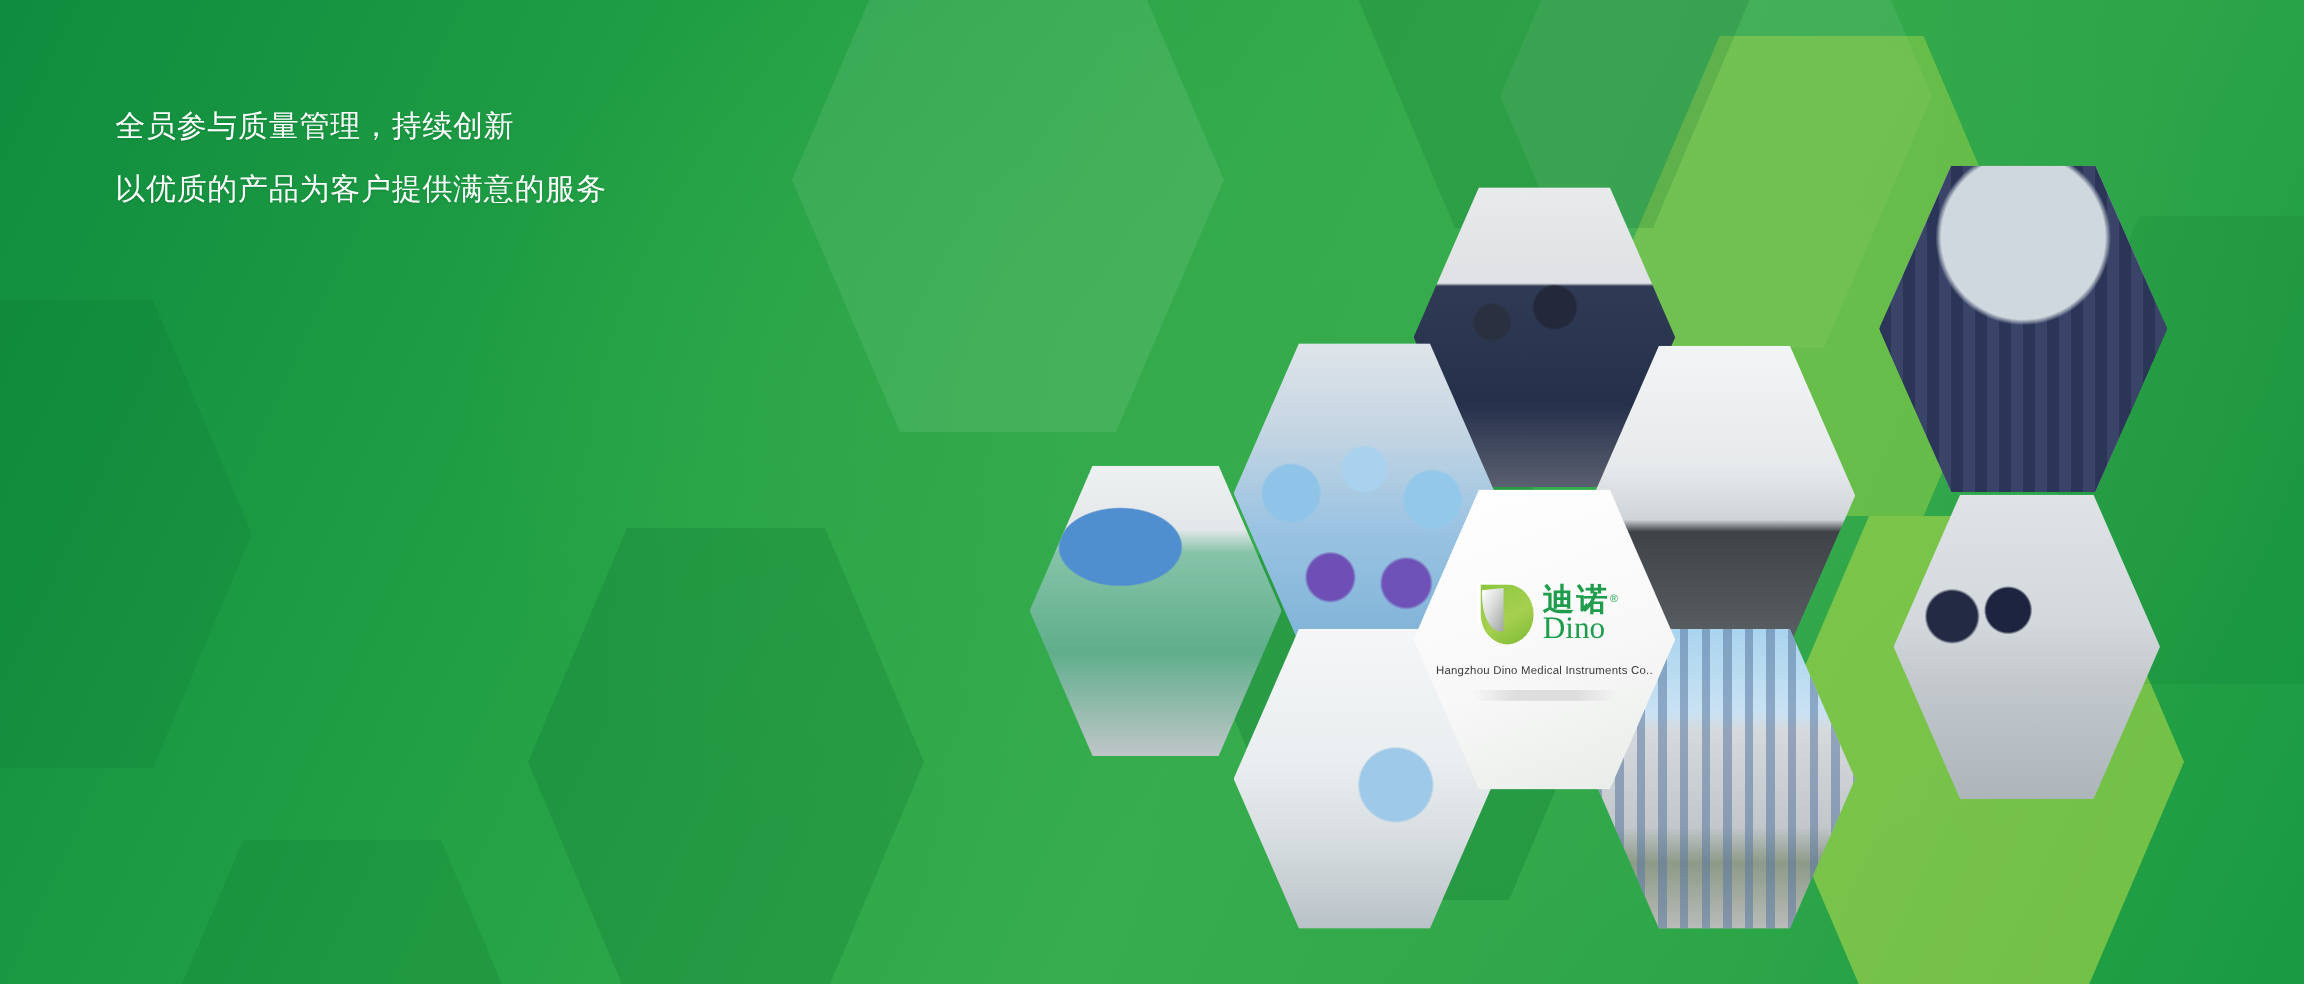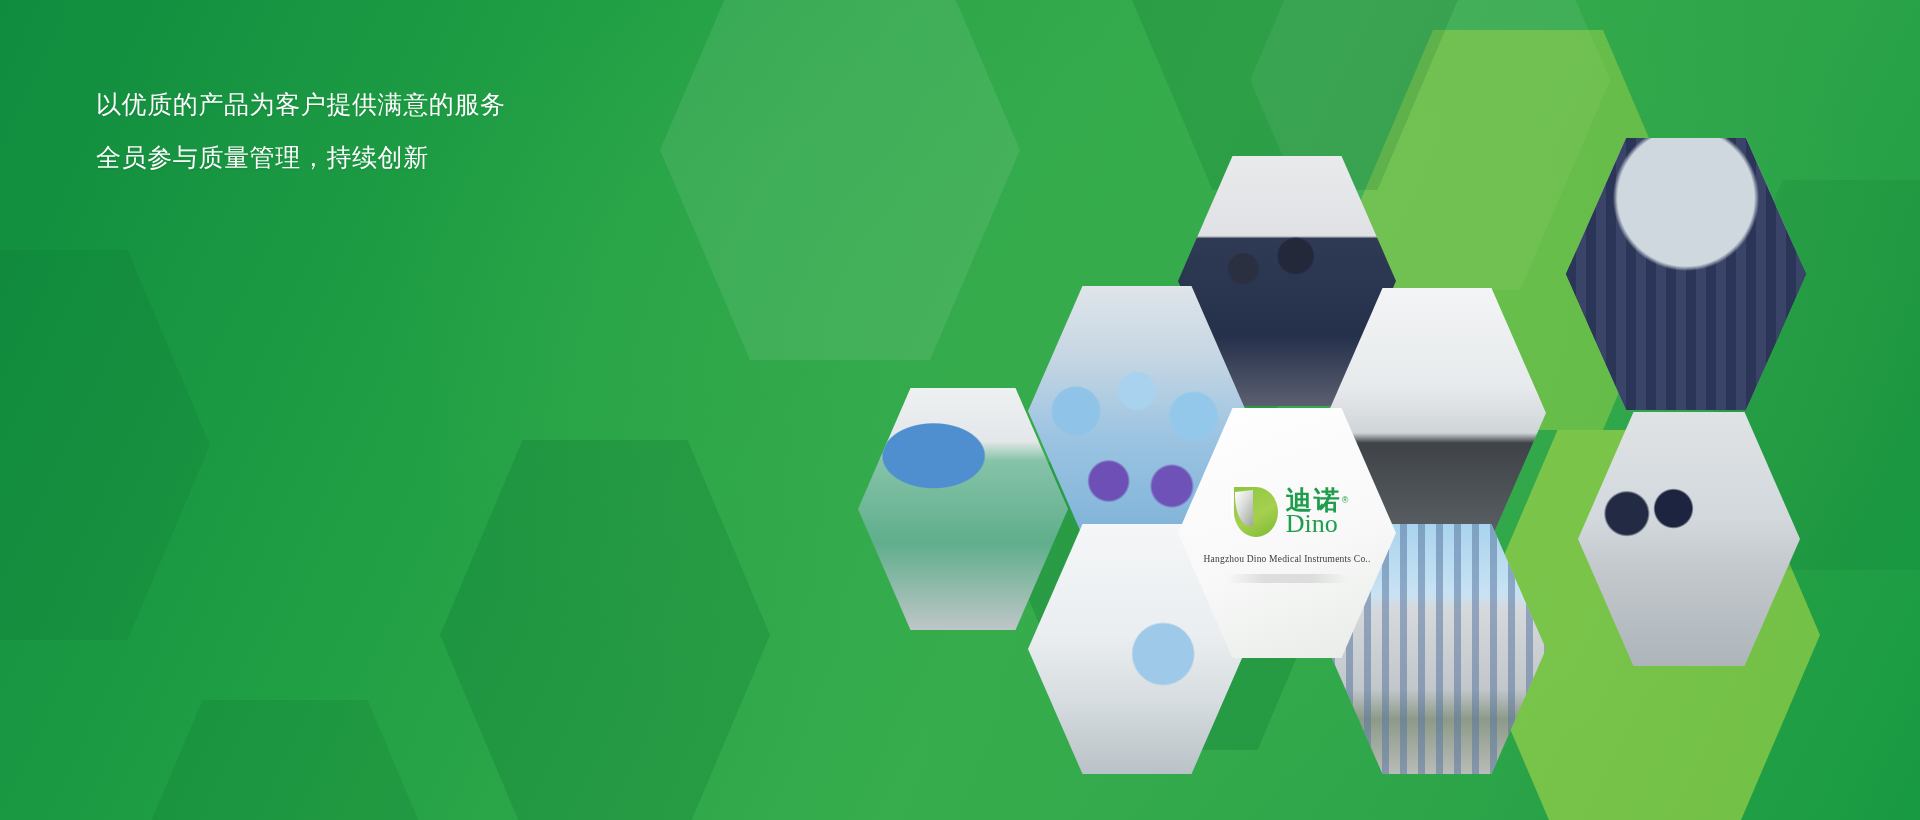--- a/index.html
+++ b/index.html
@@ -94,21 +94,21 @@
     font-family:"DejaVu Sans","Liberation Sans",sans-serif;
   }
   .logo-reg{ font-size:9px; color:#1f9d4c; vertical-align:super; }
   .logo-en{
     font-family:Liberation Serif, serif;
     font-size:26px; color:#1f9d4c; line-height:1; margin-top:-2px;
   }
   .logo-sub{
     margin-top:13px; font-size:9.5px; color:#3b3b3b;
     letter-spacing:.2px; white-space:nowrap;
-    font-family:Liberation Serif, serif;
+    font-family:Liberation Sans, sans-serif;
   }
   .logo-ghost{
     margin-top:10px; width:120px; height:9px; border-radius:3px;
     background:linear-gradient(90deg,rgba(0,0,0,0) 0%,rgba(120,120,120,.20) 30%,rgba(120,120,120,.20) 70%,rgba(0,0,0,0) 100%);
   }
 
   
   .brand{ position:absolute; left:96px; top:66px; width:720px; }
   .wordmark{ position:relative; height:112px; }
   .blob{ position:absolute; border-radius:50%; }
@@ -219,18 +219,18 @@
         </div>
         <div class="logo-sub">Hangzhou Dino Medical Instruments Co..</div>
         <div class="logo-ghost"></div>
       </div>
     </div>
   </div>
 
   <div class="brand">
 
     <div class="taglines">
+      <div class="tl">全员参与质量管理，持续创新</div>
       <div class="tl">以优质的产品为客户提供满意的服务</div>
-      <div class="tl">全员参与质量管理，持续创新</div>
     </div>
   </div>
 
 </div>
 
 </body></html>

